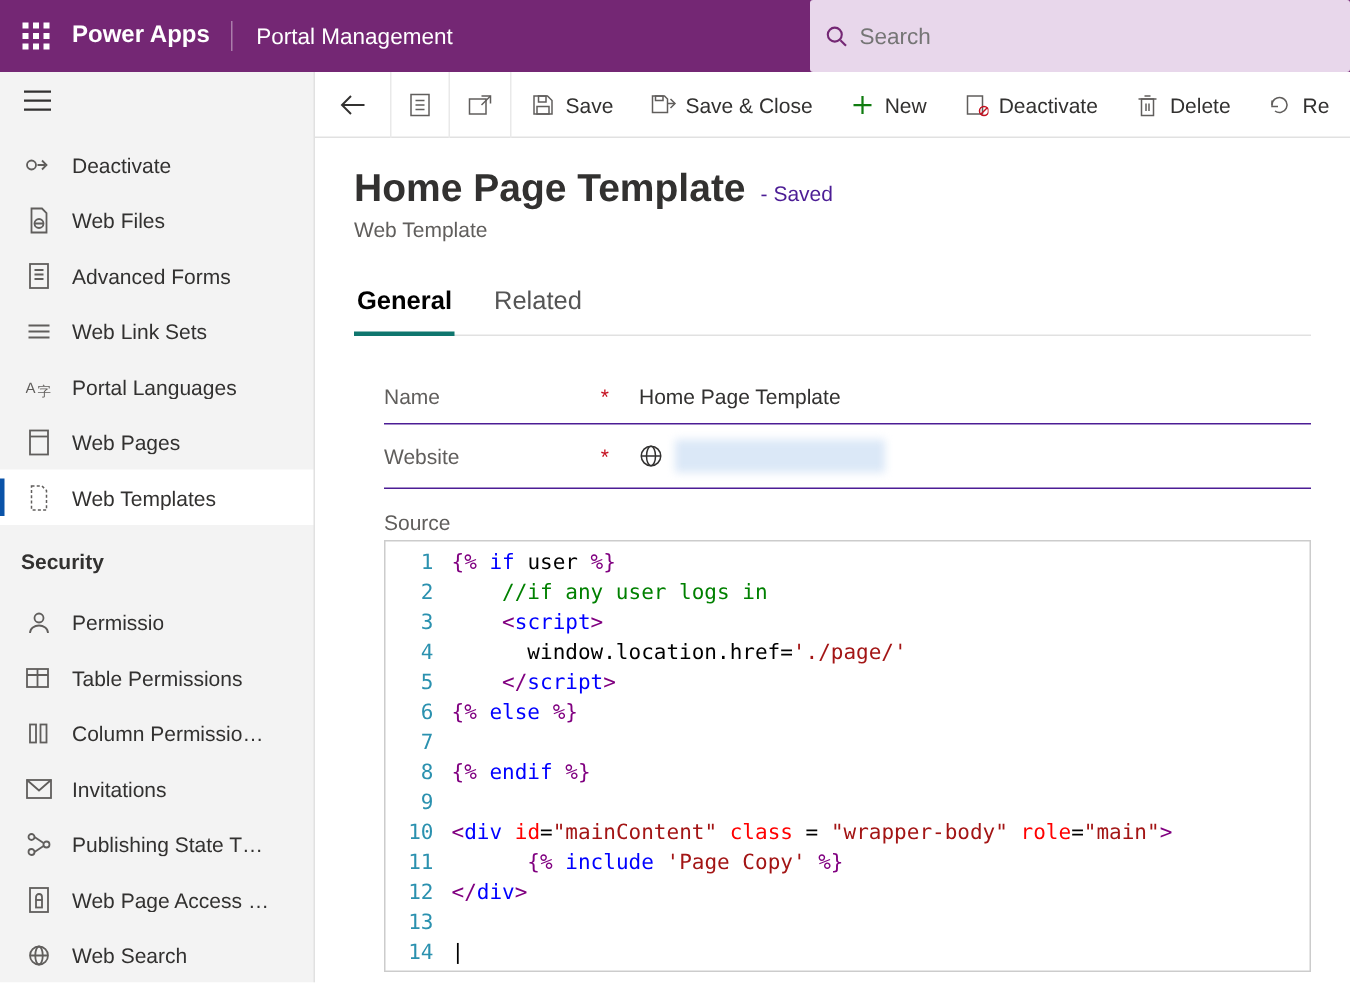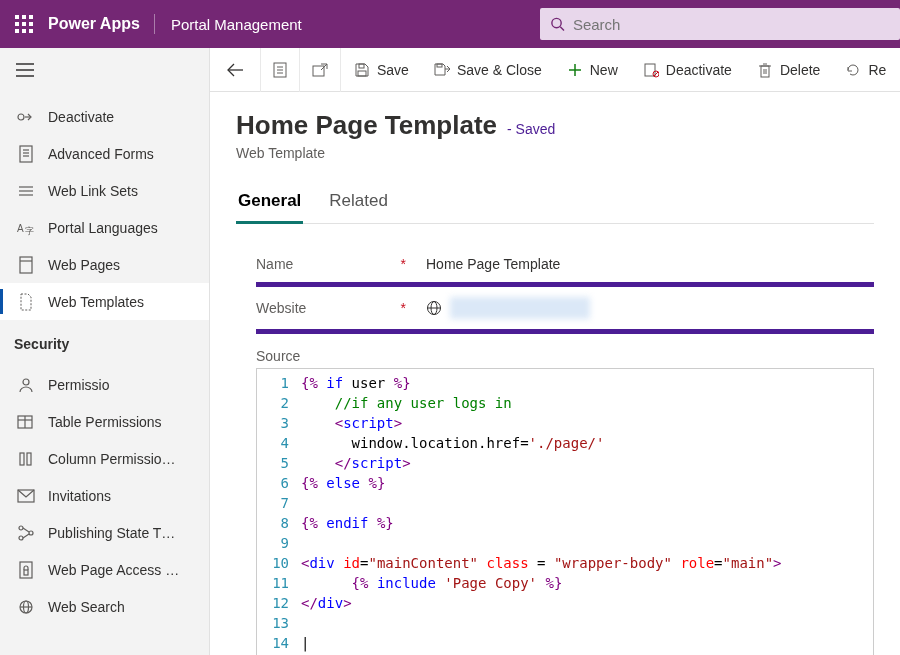--- a/index.html
+++ b/index.html
@@ -5,21 +5,21 @@
 * { box-sizing: border-box; margin: 0; padding: 0; }
 html, body { width: 900px; height: 655px; overflow: hidden; font-family: "Segoe UI", Arial, sans-serif; font-size: 14px; color: #323130; background: #fff; }
 
 
 .top-header { display: flex; align-items: center; height: 48px; background: #742774; color: #fff; }
 .app-launcher { width: 48px; height: 48px; display: flex; align-items: center; justify-content: center; cursor: pointer; }
 .brand { font-size: 16px; font-weight: 600; padding: 0 14px 0 0; }
 .divider-v { width: 1px; height: 20px; background: rgba(255,255,255,0.4); }
 .area-name { padding: 0 16px; font-size: 15px; }
 .top-spacer { flex: 1; }
-.search-box { display: flex; align-items: center; background: #e8d7eb; color: #555; width: 360px; height: 32px; margin-right: 0; padding: 0 10px; border-radius: 2px; }
+.search-box { display: flex; align-items: center; background: #e8d7eb; color: #555; width: 360px; height: 48px; margin-right: 0; padding: 0 10px; border-radius: 2px; }
 .search-box input { border: none; outline: none; background: transparent; margin-left: 8px; font-size: 15px; width: 100%; color: #555; }
 
 
 .body { display: flex; height: calc(100% - 48px); }
 .sidebar { width: 210px; background: #f3f3f3; border-right: 1px solid #e1e1e1; display: flex; flex-direction: column; overflow-y: auto; }
 .hamburger-row { height: 44px; display: flex; align-items: center; padding-left: 16px; }
 .nav-list { padding-top: 6px; }
 .nav-item { display: flex; align-items: center; height: 37px; padding: 0 12px 0 14px; cursor: pointer; font-size: 14px; color: #323130; position: relative; }
 .nav-item .nav-icon { width: 24px; display: flex; justify-content: center; margin-right: 10px; color: #605e5c; }
 .nav-item .nav-label { white-space: nowrap; overflow: hidden; text-overflow: ellipsis; }
@@ -44,21 +44,21 @@
 .state-label { font-size: 14px; color: #4c1d95; margin-left: 10px; }
 .entity-label { font-size: 14px; color: #605e5c; margin-top: 4px; }
 
 
 .tabs { display: flex; border-bottom: 1px solid #e1e1e1; margin-top: 22px; }
 .tab { padding: 8px 2px 10px 2px; margin-right: 24px; cursor: pointer; font-size: 17px; color: #555; }
 .tab.active { color: #000; font-weight: 600; border-bottom: 3px solid #0f766e; margin-bottom: -1px; }
 
 
 .form { margin-top: 22px; padding-left: 20px; }
-.form-row { display: flex; align-items: center; padding: 10px 0; border-bottom: 5px solid #4c1d95; justify-content: space-between; }
+.form-row { display: flex; align-items: center; padding: 10px 0; border-bottom: 1px solid #4c1d95; justify-content: space-between; }
 .form-label { width: 170px; color: #605e5c; display: flex; align-items: center; }
 .req { color: #c50f1f; margin-left: auto; margin-right: 20px; }
 .form-value { flex: 1; color: #323130; display: flex; align-items: center; }
 .website-redact { display: inline-block; width: 140px; height: 22px; background: #dbe8f7; filter: blur(3px); margin-left: 8px; }
 
 
 .src-label { margin-top: 14px; color: #605e5c; }
 .src-editor { border: 1px solid #ccc; margin-top: 4px; padding: 4px 0 6px 0; font-family: Consolas, Menlo, monospace; font-size: 14px; overflow: auto; height: 288px; }
 .src-line { display: flex; line-height: 20px; }
 .gutter { width: 44px; text-align: right; color: #2b91af; padding-right: 12px; }
@@ -125,20 +125,30 @@
               <circle cx="4" cy="7" r="3" stroke="#605e5c" fill="none" stroke-width="1.2"></circle>
               <path d="M8 7h5" stroke="#605e5c" fill="none" stroke-width="1.2"></path>
               <path d="M11 4l3 3-3 3" stroke="#605e5c" fill="none" stroke-width="1.2"></path>
             </svg>
           </span>
           <span class="nav-label">Deactivate</span>
         </div>
         <div class="nav-item">
           <span class="nav-icon">
             <svg width="16" height="18" viewBox="0 0 16 18">
+              <path d="M3 1h7l3 3v13H3z" stroke="#605e5c" fill="none" stroke-width="1.2"></path>
+              <circle cx="8" cy="11" r="3" stroke="#605e5c" fill="none" stroke-width="1.2"></circle>
+              <line x1="5" y1="11" x2="11" y2="11" stroke="#605e5c" fill="none" stroke-width="1.2"></line>
+            </svg>
+          </span>
+          <span class="nav-label">Web Files</span>
+        </div>
+        <div class="nav-item">
+          <span class="nav-icon">
+            <svg width="16" height="18" viewBox="0 0 16 18">
               <rect x="2" y="1" width="12" height="16" stroke="#605e5c" fill="none" stroke-width="1.2"></rect>
               <line x1="5" y1="5" x2="11" y2="5" stroke="#605e5c" fill="none" stroke-width="1.2"></line>
               <line x1="5" y1="8" x2="11" y2="8" stroke="#605e5c" fill="none" stroke-width="1.2"></line>
               <line x1="5" y1="11" x2="11" y2="11" stroke="#605e5c" fill="none" stroke-width="1.2"></line>
             </svg>
           </span>
           <span class="nav-label">Advanced Forms</span>
         </div>
         <div class="nav-item">
           <span class="nav-icon">

